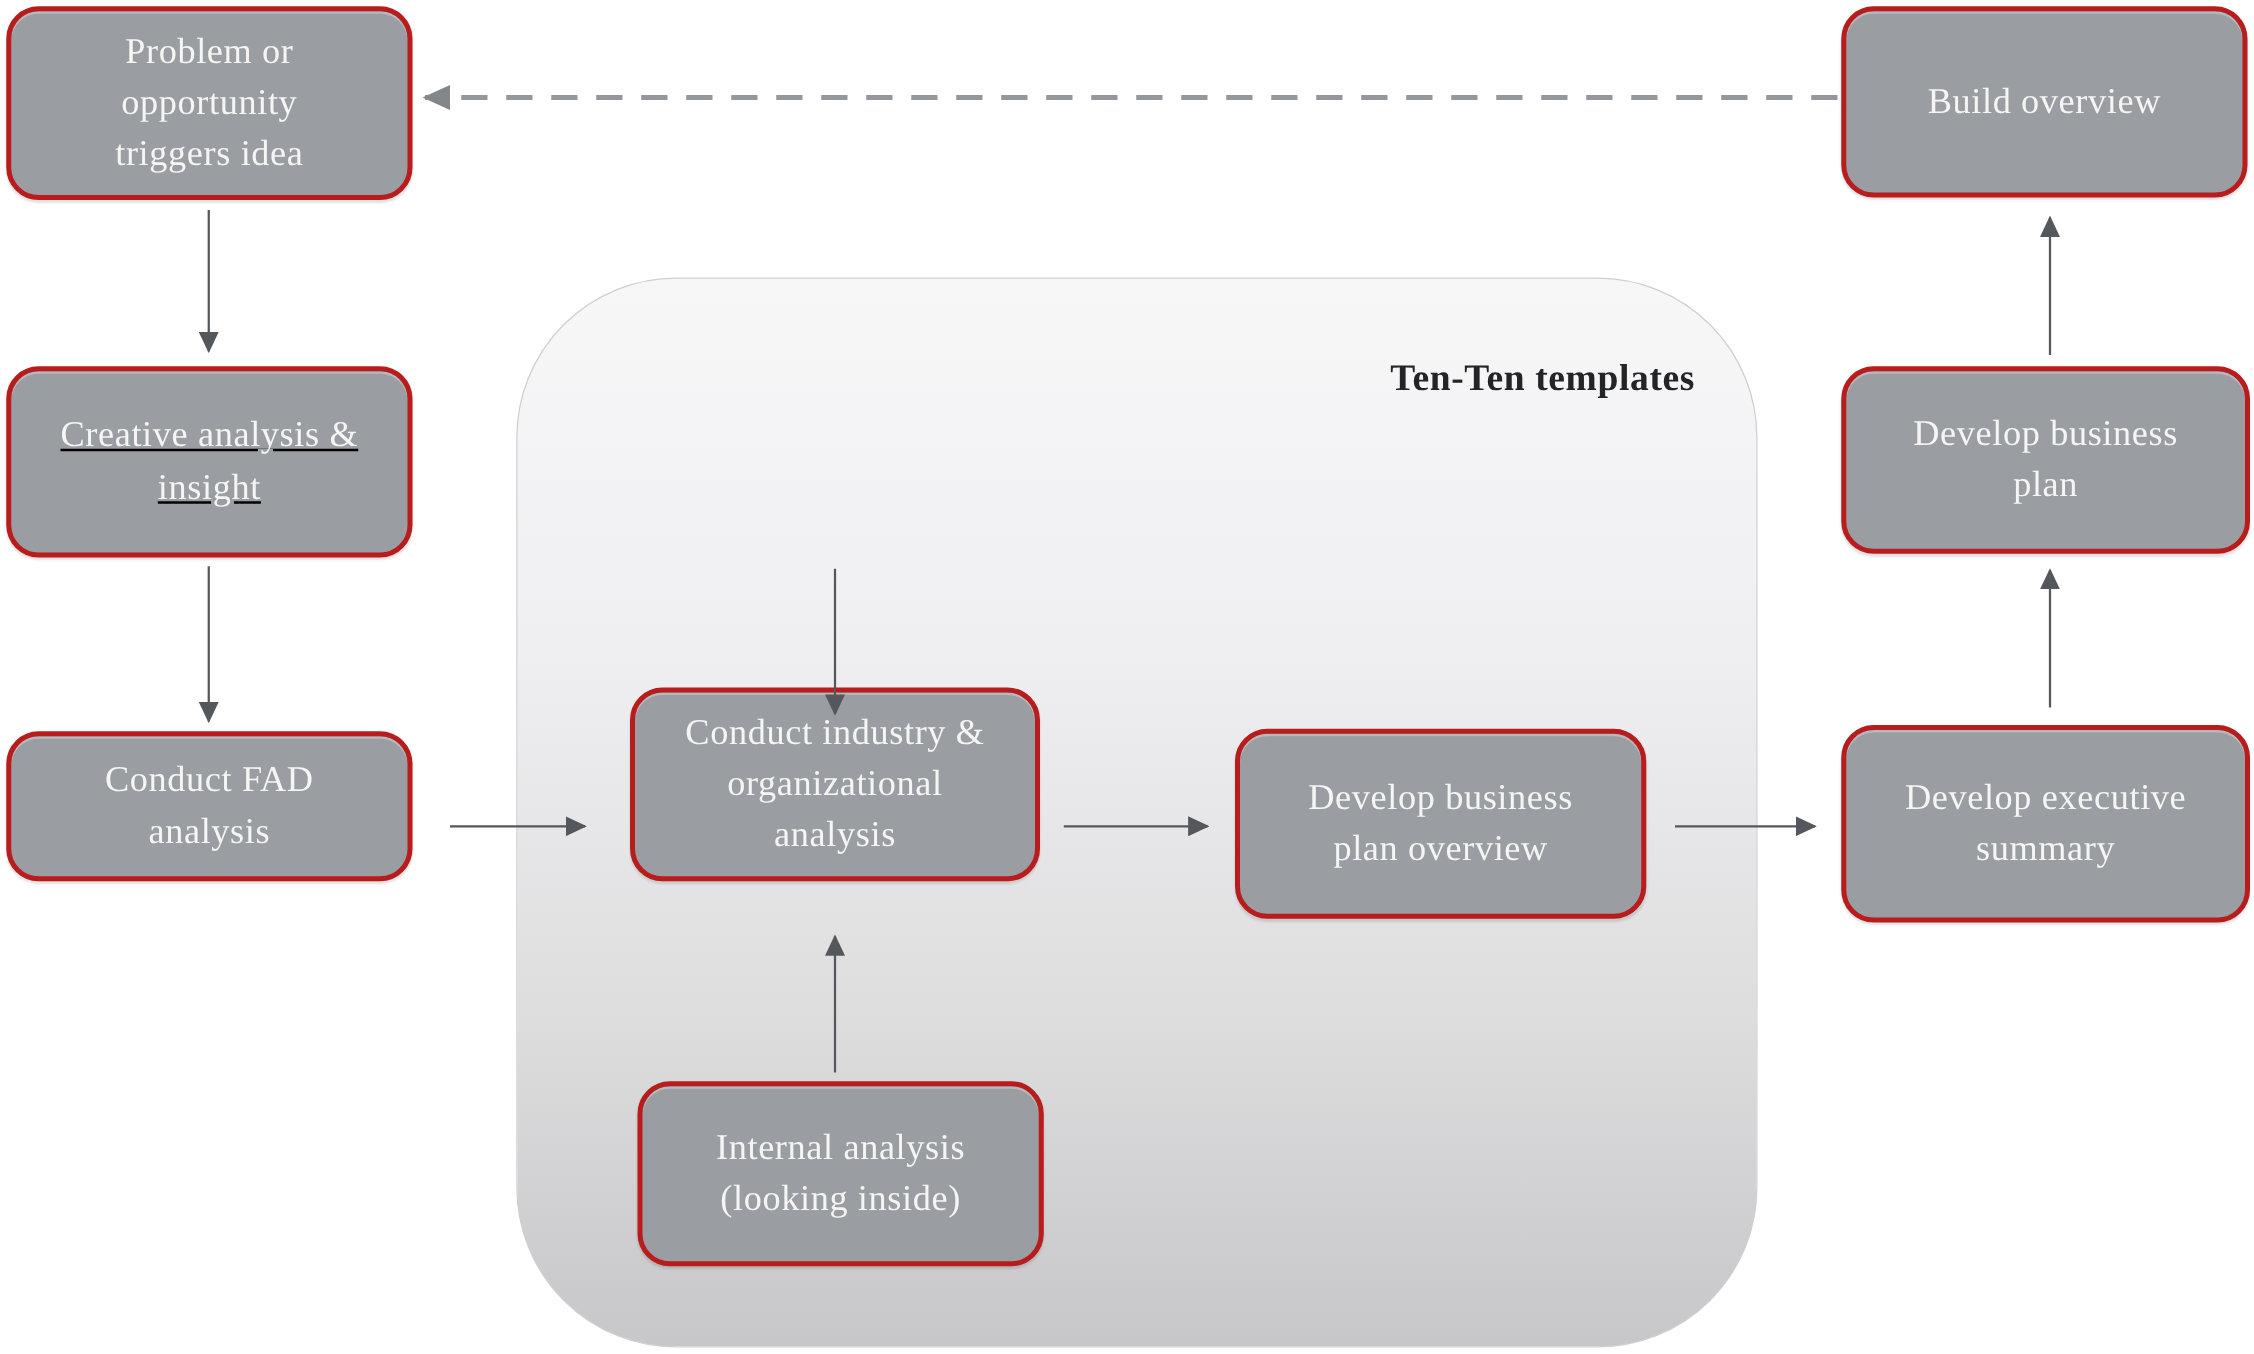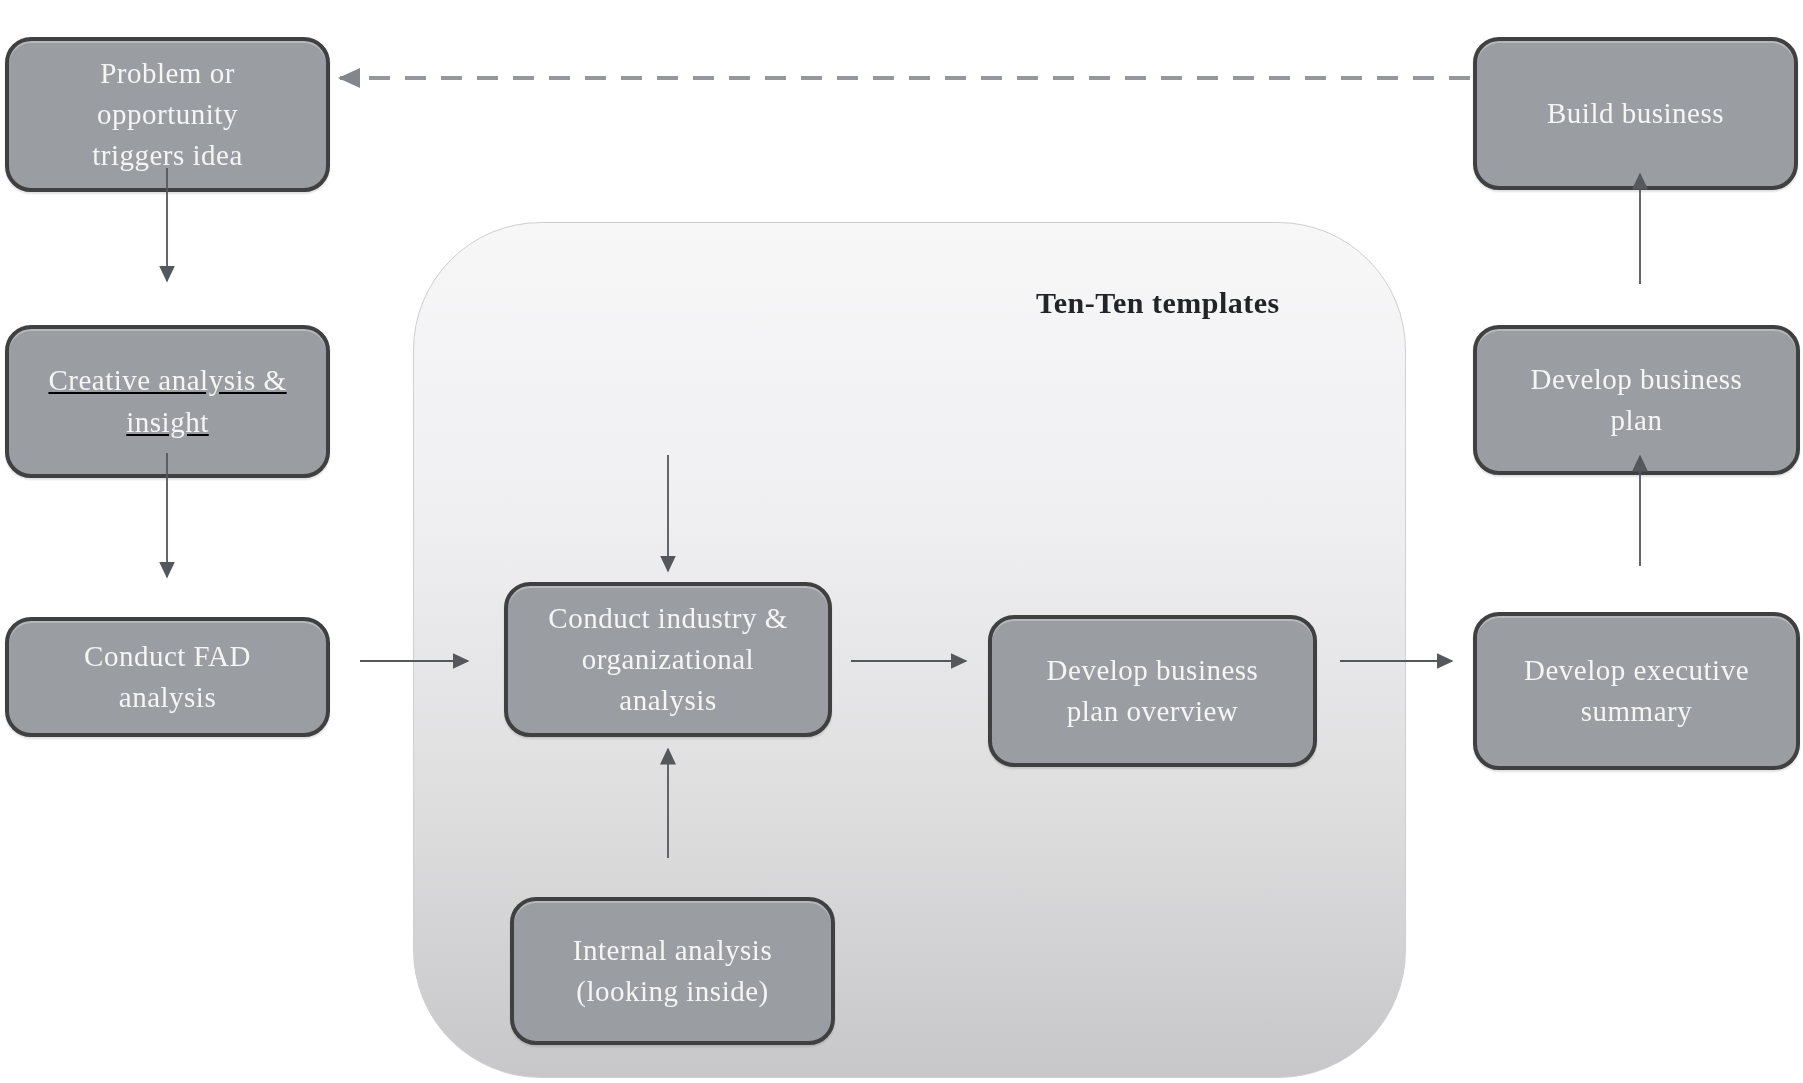--- a/index.html
+++ b/index.html
@@ -25,38 +25,37 @@
     border-radius: 128px;
     background: linear-gradient(180deg, #f7f7f8 0%, #efeff1 35%, #dededf 68%, #c7c7c9 100%);
     border: 1px solid #cfcfd2;
     box-sizing: border-box;
   }
   .panel-title {
     position: absolute;
     left: 1036px;
     top: 286px;
     width: 320px;
-    text-align: left;
+    text-align: right;
     font-size: 30px;
     font-weight: bold;
     color: #232427;
     letter-spacing: 0.5px;
   }
   
   .node {
     position: absolute;
     box-sizing: border-box;
     background: #9a9ea3;
-    border: 4px solid #404040;
+    border: 4px solid #b91c1c;
     border-radius: 26px;
     display: flex;
     align-items: center;
     justify-content: center;
     box-shadow: inset 0 2px 0 rgba(255,255,255,0.28), 0 2px 2px rgba(0,0,0,0.12);
-    margin-top: 32px;
   }
   .node .label {
     white-space: pre-line;
     text-align: center;
     color: #f5f5f3;
     font-size: 29px;
     line-height: 1.42;
     letter-spacing: 0.5px;
     padding: 0 8px;
   }
@@ -118,21 +117,21 @@
     <span class="label">Develop executive
 summary</span>
   </div>
 
   <div class="node" style="left:1473px; top:293px; width:327px; height:150px;">
     <span class="label">Develop business
 plan</span>
   </div>
 
   <div class="node" style="left:1473px; top:5px; width:325px; height:153px;">
-    <span class="label">Build business</span>
+    <span class="label">Build overview</span>
   </div>
 
   <svg class="arrow-layer" width="1803" height="1083" viewBox="0 0 1803 1083">
     <defs>
       <marker id="head" markerUnits="userSpaceOnUse" markerWidth="17" markerHeight="16" refX="15.5" refY="8" orient="auto">
         <path d="M0,0 L17,8 L0,16 Z" fill="#54575b"></path>
       </marker>
       <marker id="head-dashed" markerUnits="userSpaceOnUse" markerWidth="22" markerHeight="20" refX="20" refY="10" orient="auto">
         <path d="M0,0 L22,10 L0,20 Z" fill="#83878b"></path>
       </marker>

